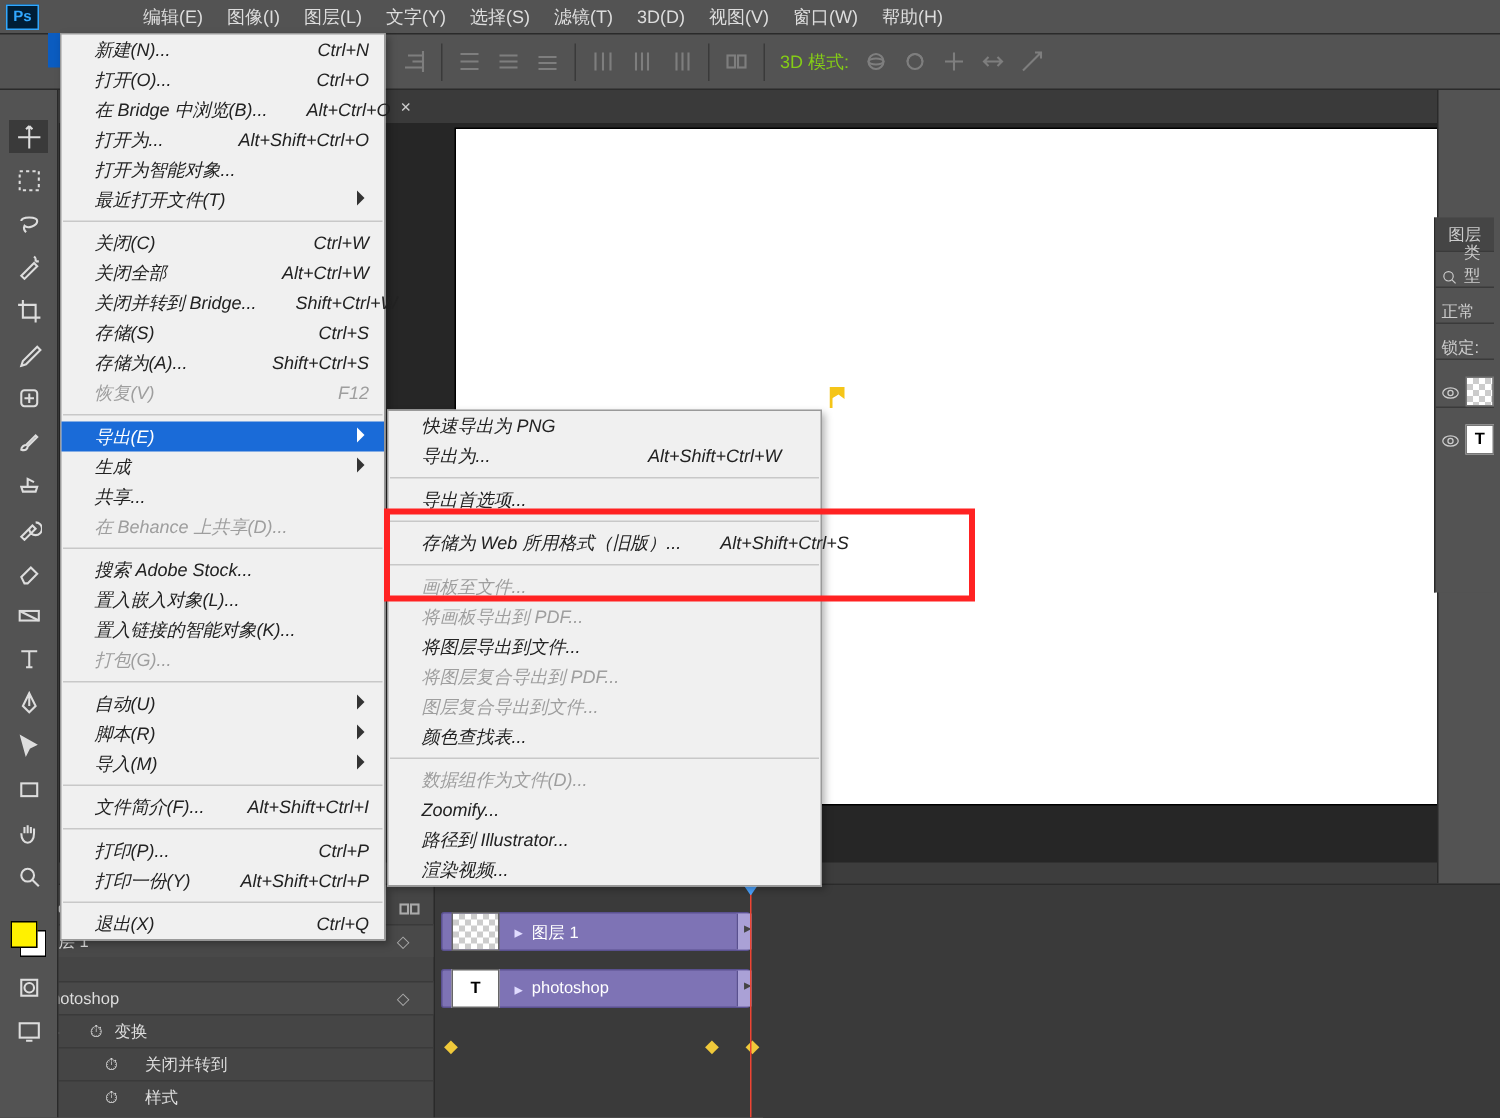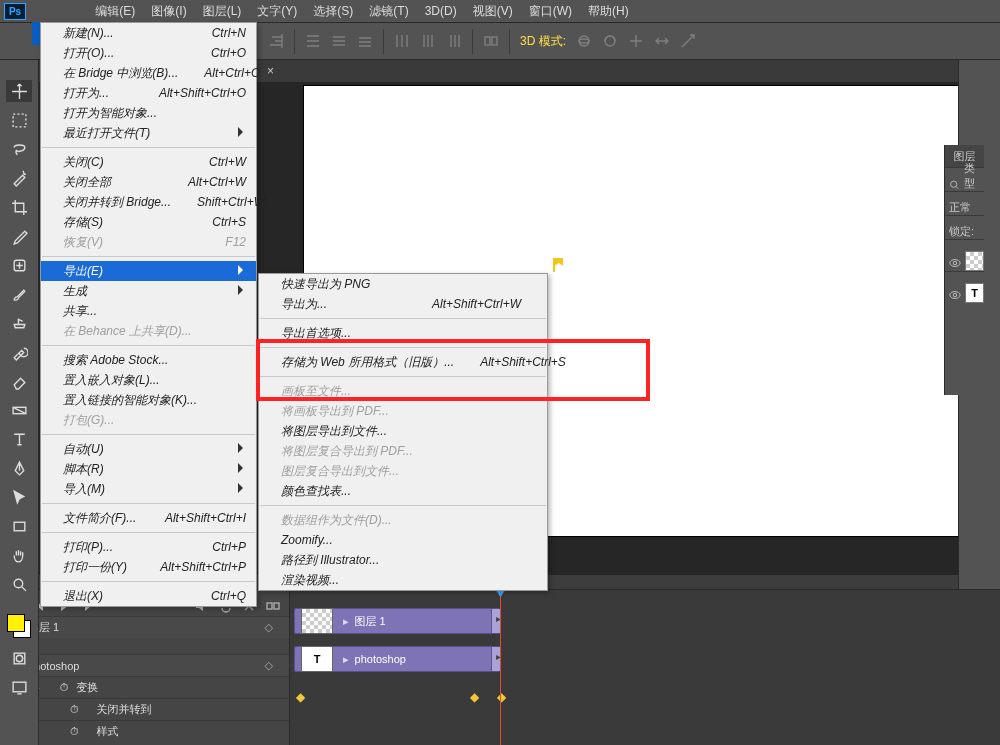--- a/index.html
+++ b/index.html
@@ -138,21 +138,21 @@
   }
 
   
   .right-stubs {
     position:absolute; right:0; top:60px; width:42px; bottom:156px;
     background:#535353; border-left:1px solid #2a2a2a; z-index:2;
   }
 
   
   .lp {
-    position:absolute; right:16px; top:145px; width:40px; z-index:4;
+    position:absolute; right:4px; top:145px; width:40px; z-index:4;
     background:#535353; font-size:11px; color:#ccc;
     border-left:1px solid #2a2a2a;
   }
   .lp-tab{ height:22px; background:#454545; display:flex; align-items:center; justify-content:center; }
   .lp-row{ height:24px; display:flex; align-items:flex-end; padding-left:4px; border-top:1px solid #3a3a3a; }
   .lp-row.search svg{ width:12px; height:12px; stroke:#ccc; fill:none; }
   .lp-thumb{ width:24px; height:20px; background:repeating-conic-gradient(#ccc 0 25%, #fff 0 50%) 0 0/8px 8px; border:1px solid #777; }
   .eye svg{ width:12px; height:12px; stroke:#ccc; fill:none; }
 
   
@@ -311,21 +311,21 @@
       </svg></span>
   <span class="opt-icon disabled"><svg viewBox="0 0 16 16">
         <path d="M5 2v12M9 2v12M13 2v12"></path>
       </svg></span>
   <span class="sep"></span>
   <span class="opt-icon disabled"><svg viewBox="0 0 16 16">
         <rect x="2" y="4" width="5" height="8"></rect>
         <rect x="9" y="4" width="5" height="8"></rect>
       </svg></span>
   <span class="sep"></span>
-  <span style="color:#fde047">3D 模式:</span>
+  <span style="color:#84cc16">3D 模式:</span>
   <span class="opt-icon disabled"><svg viewBox="0 0 16 16">
         <circle cx="8" cy="8" r="5"></circle>
         <ellipse cx="8" cy="8" rx="5" ry="2"></ellipse>
       </svg></span>
   <span class="opt-icon disabled"><svg viewBox="0 0 16 16">
         <circle cx="8" cy="8" r="5"></circle>
         <path d="M3 8a5 5 0 0 1 10 0"></path>
       </svg></span>
   <span class="opt-icon disabled"><svg viewBox="0 0 16 16">
         <path d="M8 2v12M2 8h12"></path>
@@ -617,20 +617,24 @@
       <span class="shortcut">Alt+Ctrl+W</span>
     </div>
     <div class="dd-item">
       <span>关闭并转到 Bridge...</span>
       <span class="shortcut">Shift+Ctrl+W</span>
     </div>
     <div class="dd-item">
       <span>存储(S)</span>
       <span class="shortcut">Ctrl+S</span>
     </div>
+    <div class="dd-item">
+      <span>存储为(A)...</span>
+      <span class="shortcut">Shift+Ctrl+S</span>
+    </div>
     <div class="dd-item disabled">
       <span>恢复(V)</span>
       <span class="shortcut">F12</span>
     </div>
     <div class="dd-sep"></div>
     <div class="dd-item highlight">
       <span>导出(E)</span>
       <span class="sub-arrow"></span>
     </div>
     <div class="dd-item">

